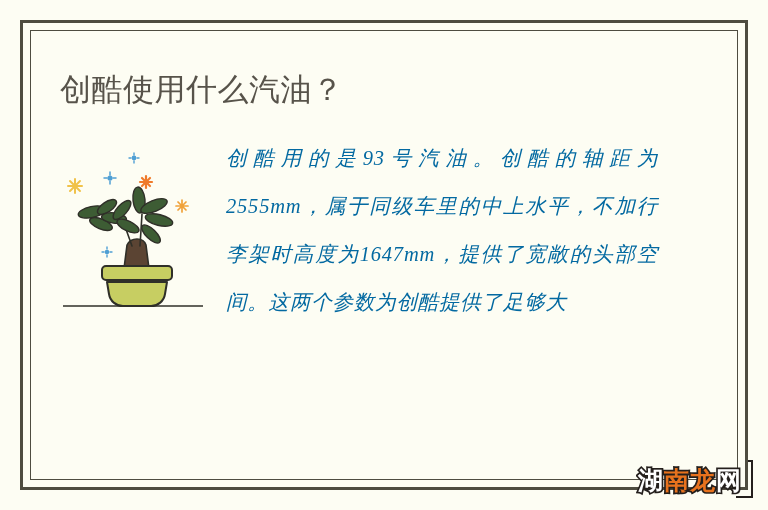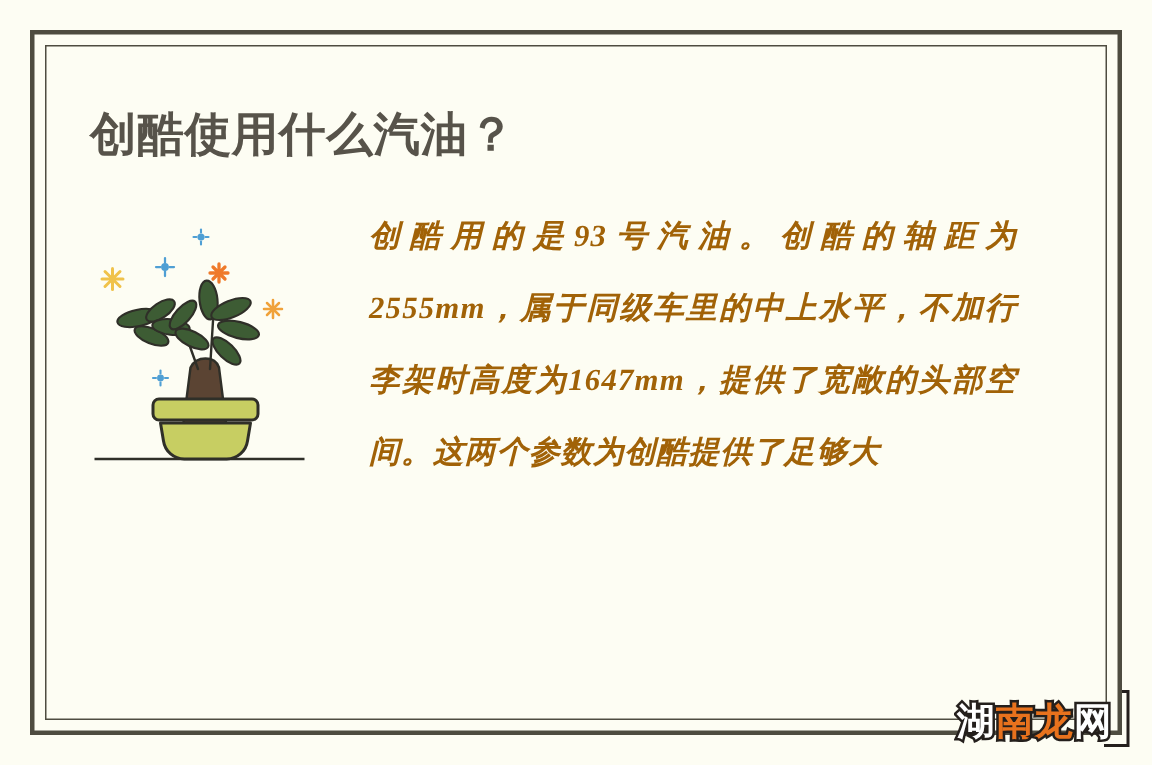--- a/index.html
+++ b/index.html
@@ -47,21 +47,21 @@
   }
 
   .page-title {
     position: absolute;
     left: 30px;
     top: 40px;
     font-size: 31px;
     line-height: 40px;
     letter-spacing: 0.5px;
     color: #57534a;
-    font-weight: 700;
+    font-weight: 400;
     white-space: nowrap;
     font-family: "Liberation Sans", "DejaVu Sans", sans-serif;
   }
 
   .article-body {
     position: absolute;
     left: 0;
     top: 104px;
     width: 708px;
     height: 260px;
@@ -78,28 +78,27 @@
   .illustration svg { display: block; width: 150px; height: 180px; }
 
   
   .article-text {
     position: absolute;
     left: 196px;
     top: 0;
     width: 432px;
     font-size: 20.5px;
     line-height: 48px;
-    color: #a16207;
+    color: #0369a1;
     letter-spacing: 0.8px;
     text-align: justify;
     text-justify: inter-character;
     font-family: "Liberation Serif", "DejaVu Serif", serif;
     font-style: italic;
-    font-weight: 700;
-    margin-left: 20px;
+    font-weight: 400;
   }
 
   
   .watermark {
     position: absolute;
     left: 636px;
     top: 459px;
     width: 120px;
     height: 44px;
     z-index: 40;

